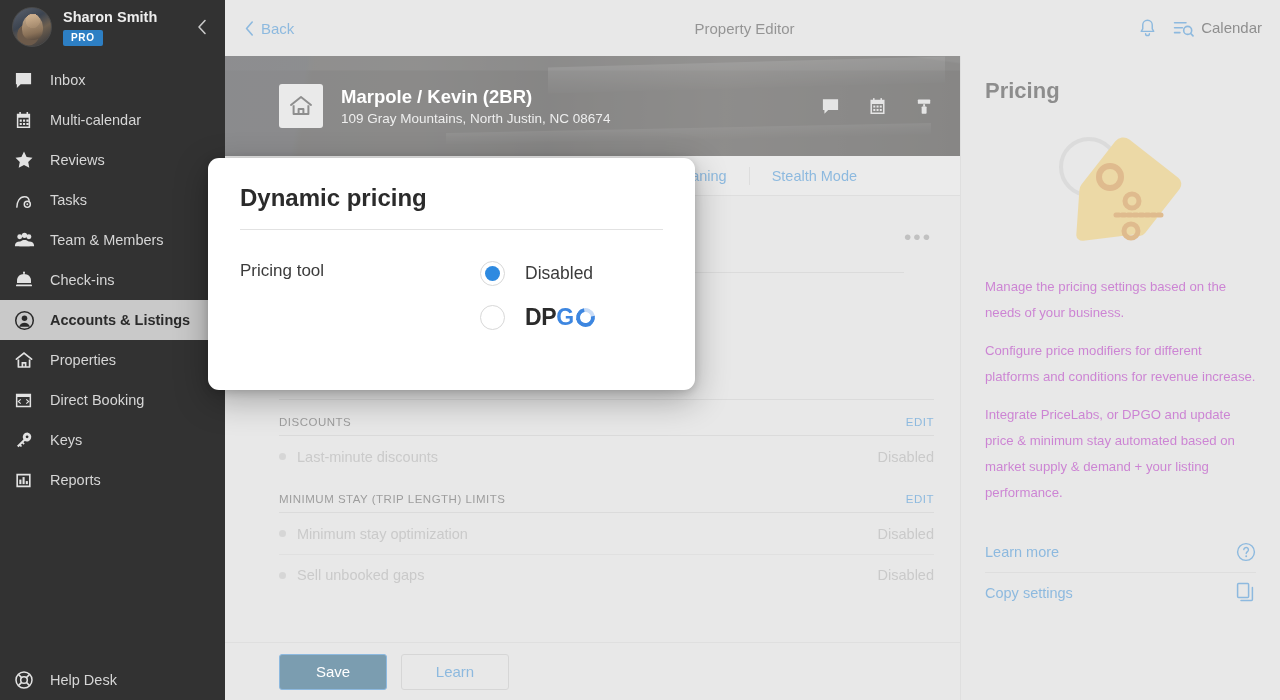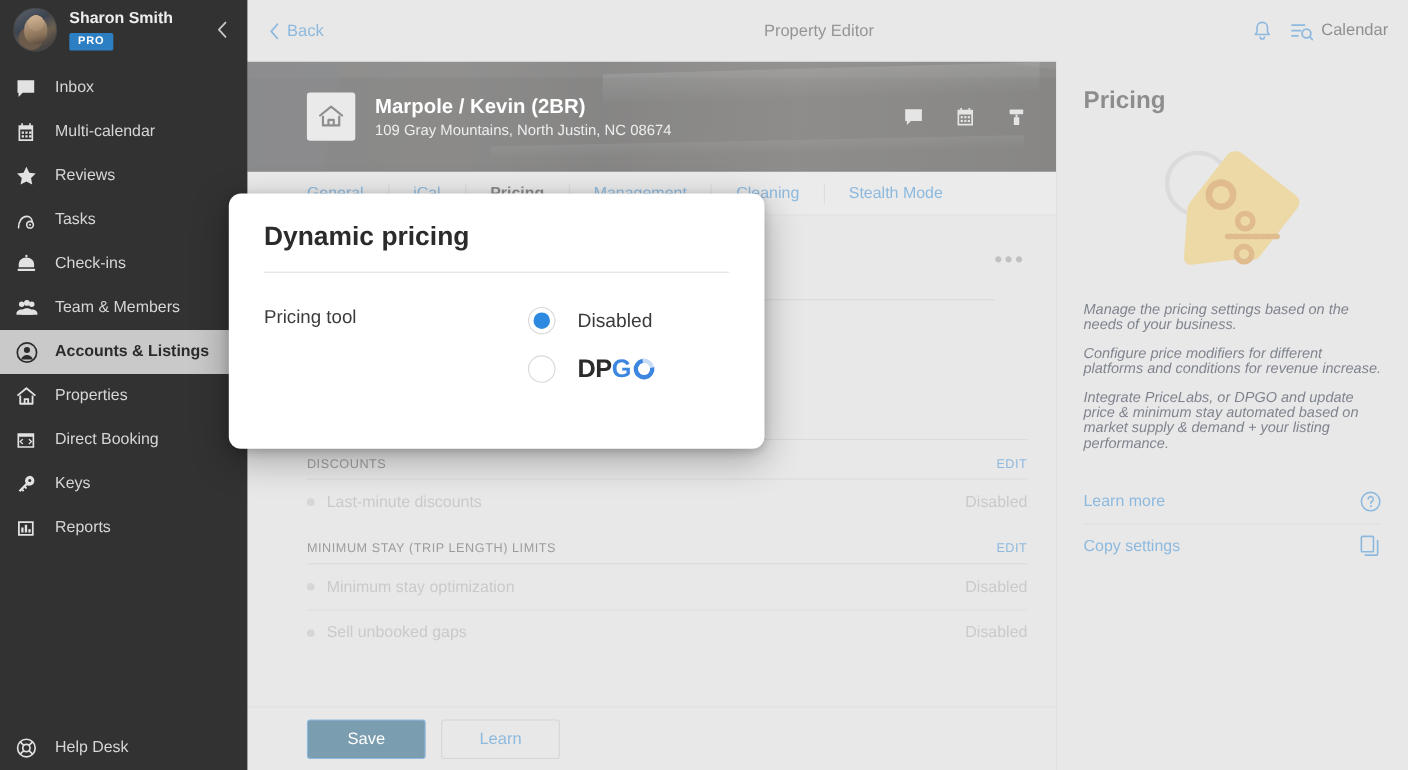--- a/index.html
+++ b/index.html
@@ -251,38 +251,38 @@
   .right-panel {
     width: 320px; flex: 0 0 320px;
     background: #d4d4d4;
     border-left: 1px solid #c4c4c4;
     padding: 22px 24px 0 24px;
     display: flex; flex-direction: column;
   }
   .rp-title { font-size: 22px; font-weight: 600; color: #2e2e2e; }
   .rp-art { height: 170px; display: flex; align-items: center; justify-content: center; }
   .rp-para {
-    font-size: 13.2px; line-height: 14px; color: #0f172a;
-    font-style: italic; margin-bottom: 12px;
+    font-size: 13.2px; line-height: 26px; color: #a21caf;
+    margin-bottom: 12px;
   }
   .rp-links { margin-top: 14px; }
   .rp-link {
     display: flex; align-items: center; justify-content: space-between;
     height: 40px; color: #2d7fc4; font-size: 14.5px; cursor: pointer;
   }
   .rp-link + .rp-link { border-top: 1px solid #c2c2c2; }
 
   
   .overlay {
     position: absolute; inset: 0; z-index: 40;
     background: rgba(255,255,255,0.46);
     pointer-events: none;
   }
   .modal {
-    position: absolute; left: 208px; top: 176px;
+    position: absolute; left: 208px; top: 158px;
     width: 487px; height: 232px; z-index: 50;
     background: #fff; border-radius: 11px;
     box-shadow: 0 10px 34px rgba(0,0,0,.30), 0 2px 8px rgba(0,0,0,.16);
     padding: 26px 32px 0 32px;
   }
   .modal-title {
     font-size: 24px; font-weight: 600; color: #2b2b2b;
     padding-bottom: 17px; border-bottom: 1px solid #e2e2e2;
   }
   .modal-row { display: flex; align-items: flex-start; padding-top: 31px; }
@@ -365,40 +365,40 @@
             <path d="M3 17c0-6 3-11 8-11 3 0 5 2.2 5 5.4" stroke-linecap="round"></path>
             <circle cx="14" cy="14" r="3.2"></circle>
             <circle cx="14" cy="14" r="1" fill="currentColor" stroke="none"></circle>
           </svg>
         </span>
         <span class="lbl">Tasks</span>
       </div>
 
       <div class="nav-item">
         <span class="ico">
-          <svg width="20" height="20" viewBox="0 0 20 20" fill="currentColor" aria-hidden="true">
-            <path d="M10 4c-4 0-7 2.8-7 6.4V13h14v-2.6C17 6.8 14 4 10 4z"></path>
-            <rect x="2" y="14.4" width="16" height="1.9" rx=".9"></rect>
-            <rect x="9" y="1.6" width="2" height="2.4" rx="1"></rect>
-          </svg>
-        </span>
-        <span class="lbl">Check-ins</span>
-      </div>
-
-      <div class="nav-item">
-        <span class="ico">
           <svg width="21" height="21" viewBox="0 0 22 22" fill="currentColor" aria-hidden="true">
             <circle cx="6" cy="7" r="2.6"></circle>
               <circle cx="15.6" cy="7" r="2.6"></circle>
               <circle cx="11" cy="5.6" r="2.8"></circle>
             <path d="M1 16c0-2.4 2.2-4 5-4s5 1.6 5 4v1H1v-1zm10 0c0-2.4 2.2-4 5-4s5 1.6 5 4v1H11v-1z"></path>
             <path d="M5.6 15c0-2.6 2.4-4.4 5.4-4.4S16.4 12.4 16.4 15v2H5.6v-2z"></path>
           </svg>
         </span>
         <span class="lbl">Team &amp; Members</span>
+      </div>
+
+      <div class="nav-item">
+        <span class="ico">
+          <svg width="20" height="20" viewBox="0 0 20 20" fill="currentColor" aria-hidden="true">
+            <path d="M10 4c-4 0-7 2.8-7 6.4V13h14v-2.6C17 6.8 14 4 10 4z"></path>
+            <rect x="2" y="14.4" width="16" height="1.9" rx=".9"></rect>
+            <rect x="9" y="1.6" width="2" height="2.4" rx="1"></rect>
+          </svg>
+        </span>
+        <span class="lbl">Check-ins</span>
       </div>
 
       <div class="nav-item active">
         <span class="ico">
           <svg width="21" height="21" viewBox="0 0 22 22" fill="none" aria-hidden="true">
             <circle cx="11" cy="11" r="9.2" stroke="currentColor" stroke-width="1.6"></circle>
             <circle cx="11" cy="8.6" r="2.9" fill="currentColor"></circle>
             <path d="M5.4 17.6c.8-2.8 3-4.3 5.6-4.3s4.8 1.5 5.6 4.3" fill="currentColor"></path>
           </svg>
         </span>

